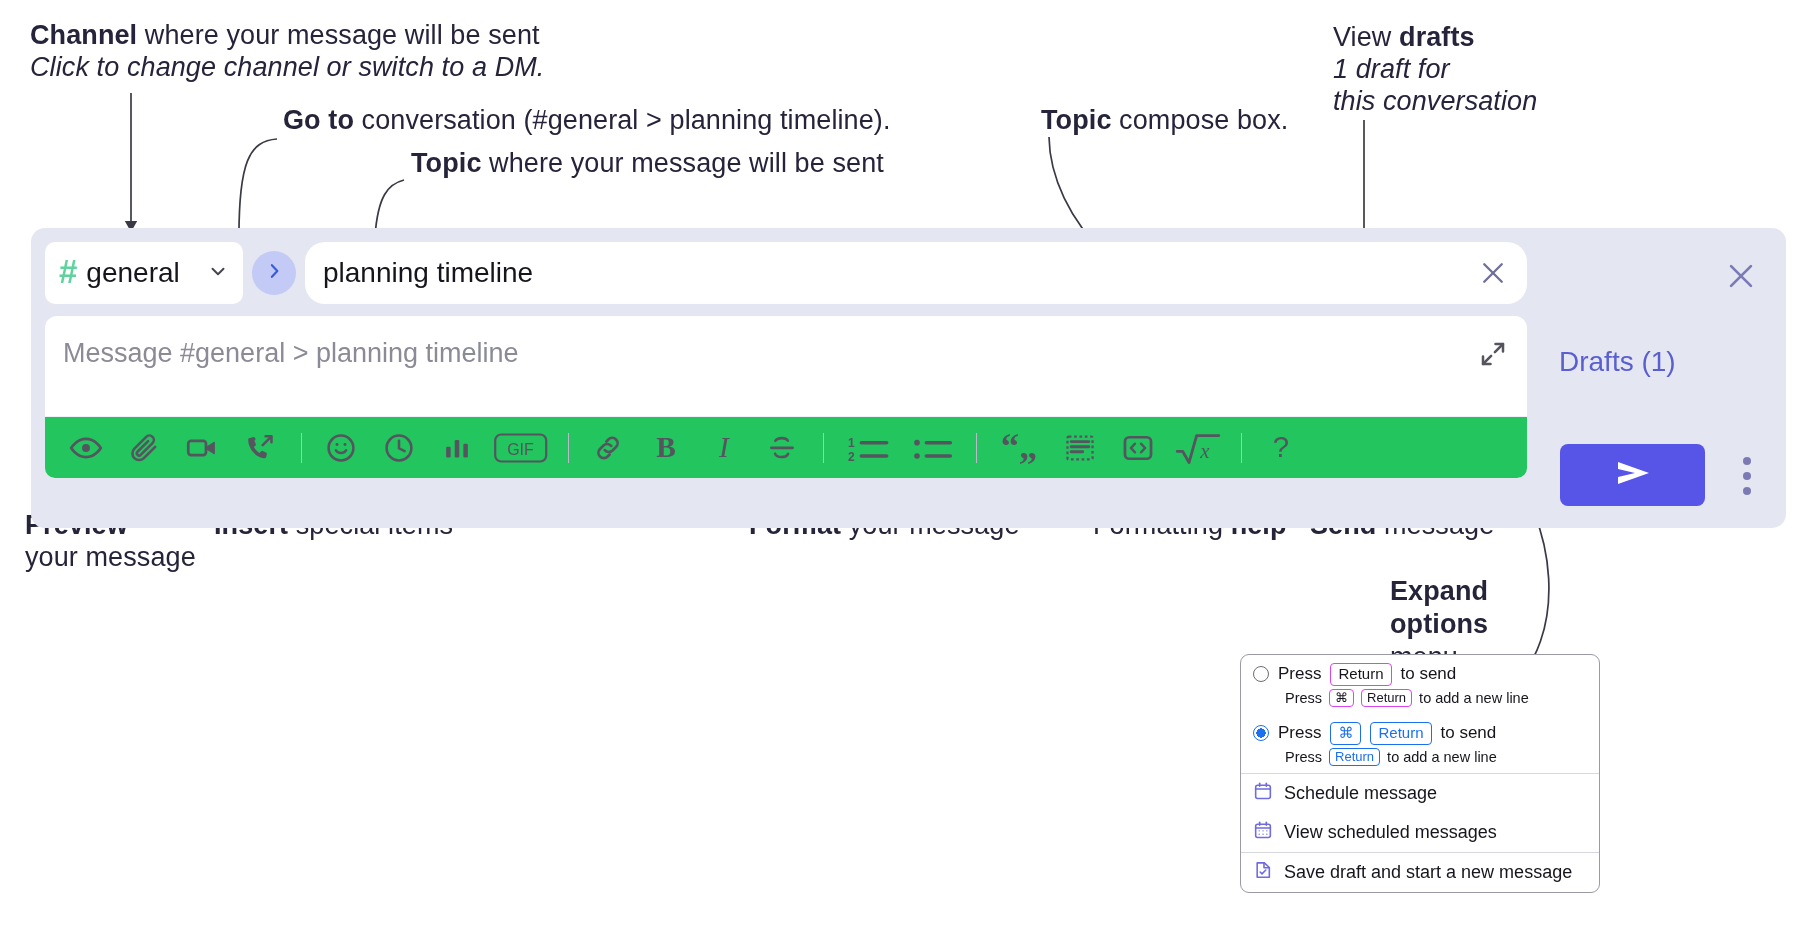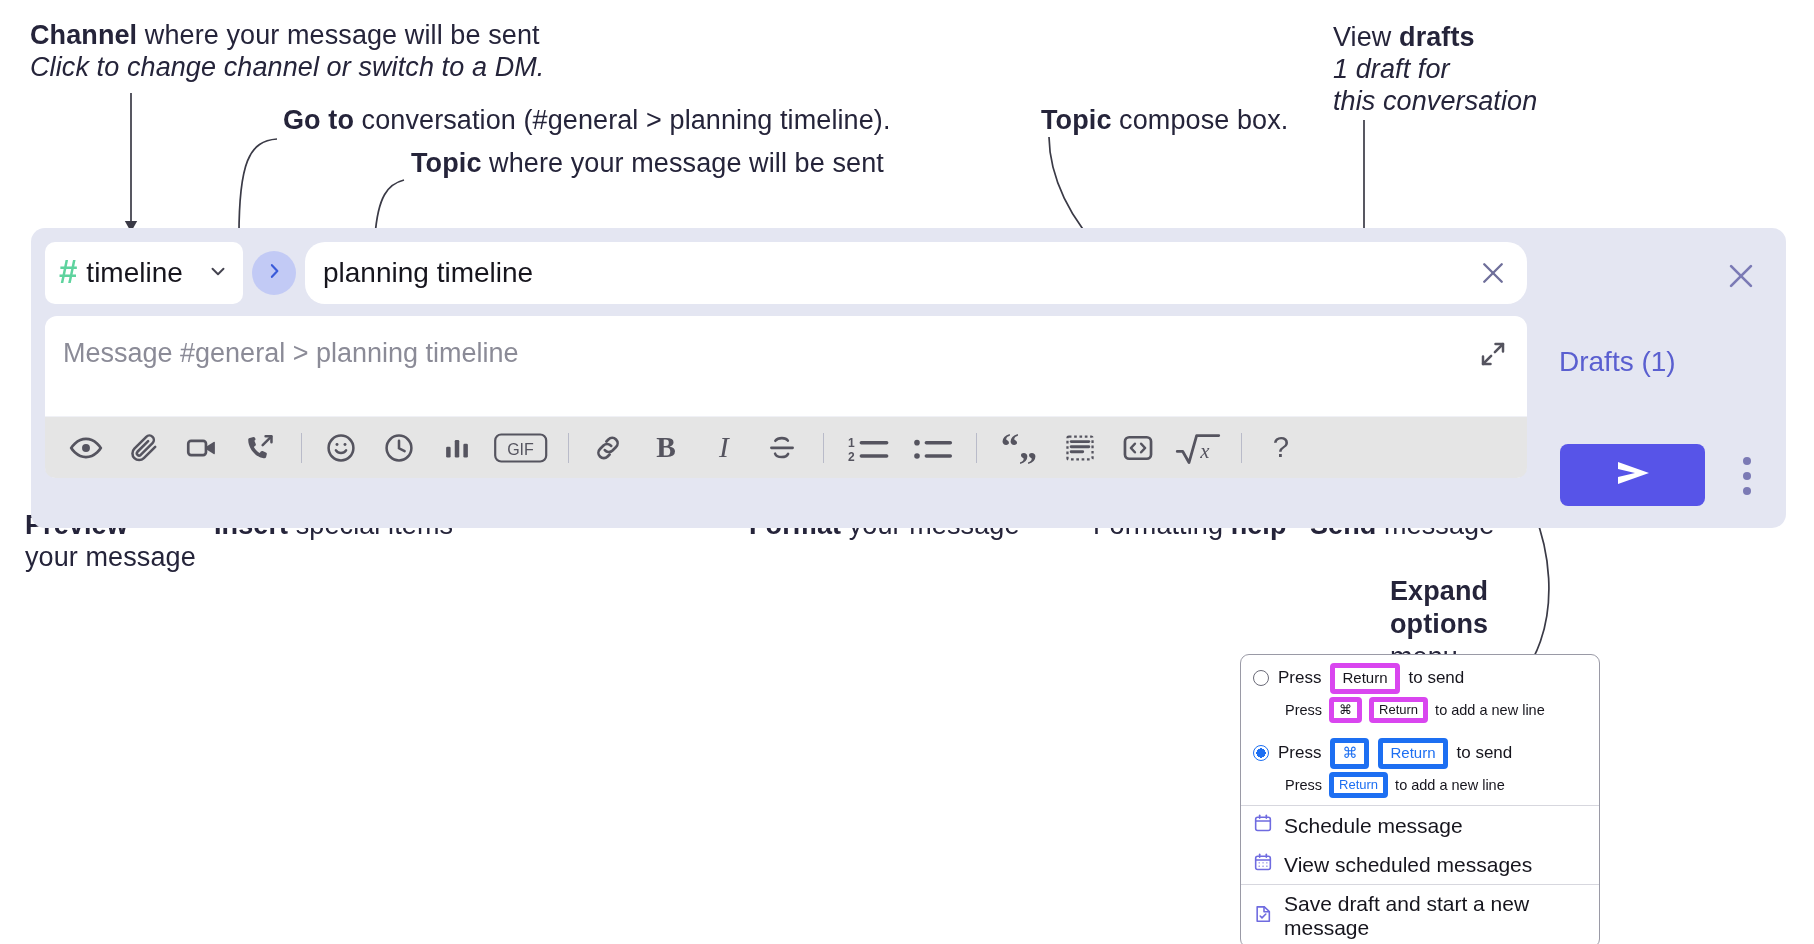--- a/index.html
+++ b/index.html
@@ -44,21 +44,21 @@
   .msgbox{
     margin-top:12px;background:#ffffff;border-radius:12px;width:100%;
     box-sizing:border-box;position:relative;
   }
   .msg-area{height:100px;display:flex;align-items:flex-start;padding:22px 18px 0 18px;box-sizing:border-box;}
   .msg-ph{font-size:27px;color:#8b8b97;}
   .expand-btn{position:absolute;right:14px;top:18px;width:40px;height:40px;
     display:flex;align-items:center;justify-content:center;}
 
   .toolbar{
-    height:62px;background:#e5e5e5;border-radius:0 0 10px 10px;
+    height:62px;background:#22c55e;border-radius:0 0 10px 10px;
     display:flex;align-items:center;padding-left:18px;gap:0;box-sizing:border-box;
     border-top:1px solid #f0f1f6;
   }
   .tb{width:46px;height:46px;display:flex;align-items:center;justify-content:center;flex:none;margin-right:12px;}
   .tb svg{display:block;}
   .sep{width:1px;height:30px;background:#b9bbc9;margin:0 16px 0 6px;flex:none;}
 
   
   .drafts{position:absolute;left:1528px;top:118px;font-size:28px;color:#5a5fd0;}
   .close-x{position:absolute;left:1688px;top:28px;width:44px;height:44px;
@@ -73,25 +73,25 @@
   #menu{
     position:absolute;left:1240px;top:654px;width:360px;
     background:#fff;border:1.5px solid #9a9aa6;border-radius:9px;
     box-sizing:border-box;font-size:17px;color:#16151d;
   }
   .mrow{display:flex;align-items:center;gap:9px;padding:8px 12px 2px 12px;}
   .msub{display:flex;align-items:center;gap:7px;padding:1px 12px 7px 44px;font-size:14.5px;}
   .radio{width:16px;height:16px;border-radius:50%;border:1.6px solid #6b6b78;flex:none;box-sizing:border-box;}
   .radio.on{border-color:#1d6ff2;background:
       radial-gradient(circle, #1d6ff2 0 46%, #fff 48% 100%);}
-  .key{border:5px solid #d946ef;border-radius:4px;padding:1px 7px;font-size:15px;background:#fff;line-height:1.25;}
+  .key{border:1px solid #d946ef;border-radius:4px;padding:1px 7px;font-size:15px;background:#fff;line-height:1.25;}
   .msub .key{font-size:13px;padding:0 5px;}
   .key.blue{border-color:#1d6ff2;color:#1d6ff2;}
   .mdiv{height:1px;background:#d7d7de;}
-  .mitem{display:flex;align-items:center;gap:11px;padding:7px 12px;font-size:21px;}
+  .mitem{display:flex;align-items:center;gap:11px;padding:7px 12px;font-size:18px;}
 
   
   #lines{position:absolute;left:0;top:0;width:1814px;height:944px;pointer-events:none;}
 </style>
 </head>
 <body>
 
 <svg id="lines">
   <defs>
     <marker id="ah" markerWidth="9" markerHeight="9" refX="4.2" refY="4.5" orient="auto">
@@ -175,21 +175,21 @@
 </div>
 
 <div id="compose">
 
   <div id="compose-inner">
 
     <div class="row-top">
 
       <div class="channel-pill">
         <span class="hash">#</span>
-        <span class="chan-name">timeline</span>
+        <span class="chan-name">general</span>
         <span>
           <svg width="22" height="22" viewBox="0 0 24 24" fill="none" stroke="#44434f" stroke-width="2.1" stroke-linecap="round" stroke-linejoin="round">
               <polyline points="6 9.5 12 15.5 18 9.5"></polyline>
             </svg>
         </span>
       </div>
 
       <div class="goto-btn">
         <span>
           <svg width="20" height="20" viewBox="0 0 24 24" fill="none" stroke="#3a5bd9" stroke-width="2.6" stroke-linecap="round" stroke-linejoin="round">

